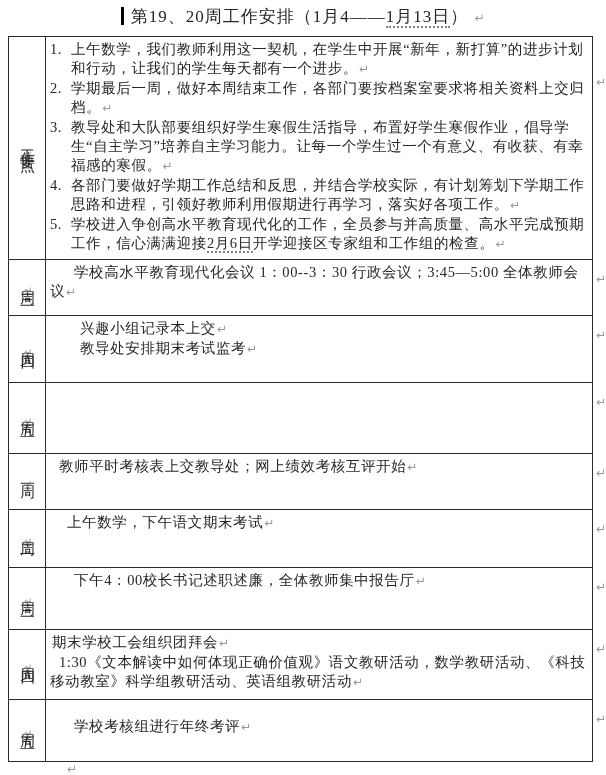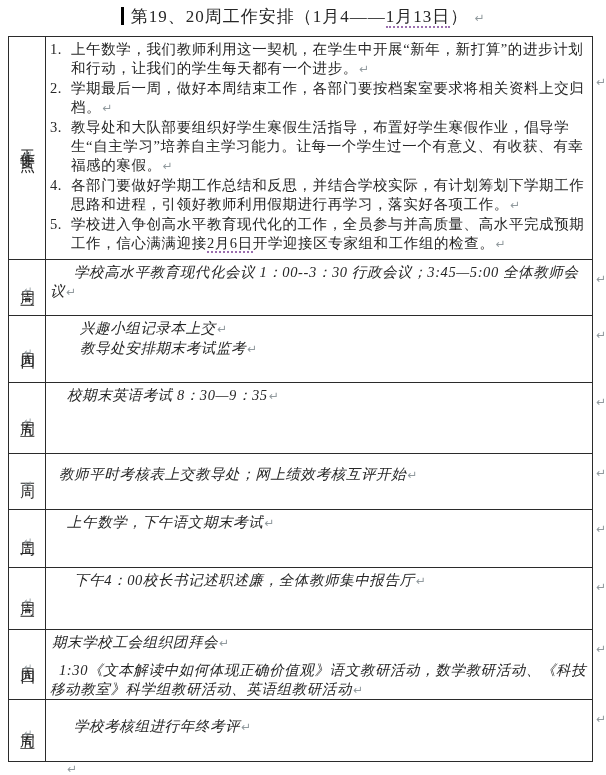--- a/index.html
+++ b/index.html
@@ -62,23 +62,23 @@
     font-size:14.5px;line-height:19px;letter-spacing:0.6px;
     overflow:hidden;
   }
 
   
   .list-item{display:flex;}
   .list-item .num{width:21px;flex:none;}
   .list-item .txt{flex:1;}
 
   
-  .para{margin:0;font-style:italic;}
+  .para{margin:0;}
   .i0{text-indent:2px;}
-  .i05{text-indent:9px;margin-top:8px;}
+  .i05{text-indent:9px;}
   .i1{text-indent:17px;}
   .i15{text-indent:24px;}
   .i2{text-indent:30px;}
 </style>
 </head>
 <body>
 
 <div class="page">
 
   <div class="title-row">
@@ -137,21 +137,20 @@
         <p class="para i2"><span>教导处安排期末考试监考</span><span class="mark">↵</span></p>
       </div>
       <span class="mark row-end">↵</span>
     </div>
 
     <div class="row row3">
       <div class="label-cell">
         <span class="vert"><span>周五</span><span class="mark small">↵</span></span>
       </div>
       <div class="content-cell">
-        <p class="para i1"><span>校期末英语考试  8：30—9：35</span><span class="mark">↵</span></p>
       </div>
       <span class="mark row-end">↵</span>
     </div>
 
     <div class="row row4">
       <div class="label-cell">
         <span class="vert"><span>周一</span><span class="mark small">↵</span></span>
       </div>
       <div class="content-cell">
         <p class="para i05"><span>教师平时考核表上交教导处；网上绩效考核互评开始</span><span class="mark">↵</span></p>

